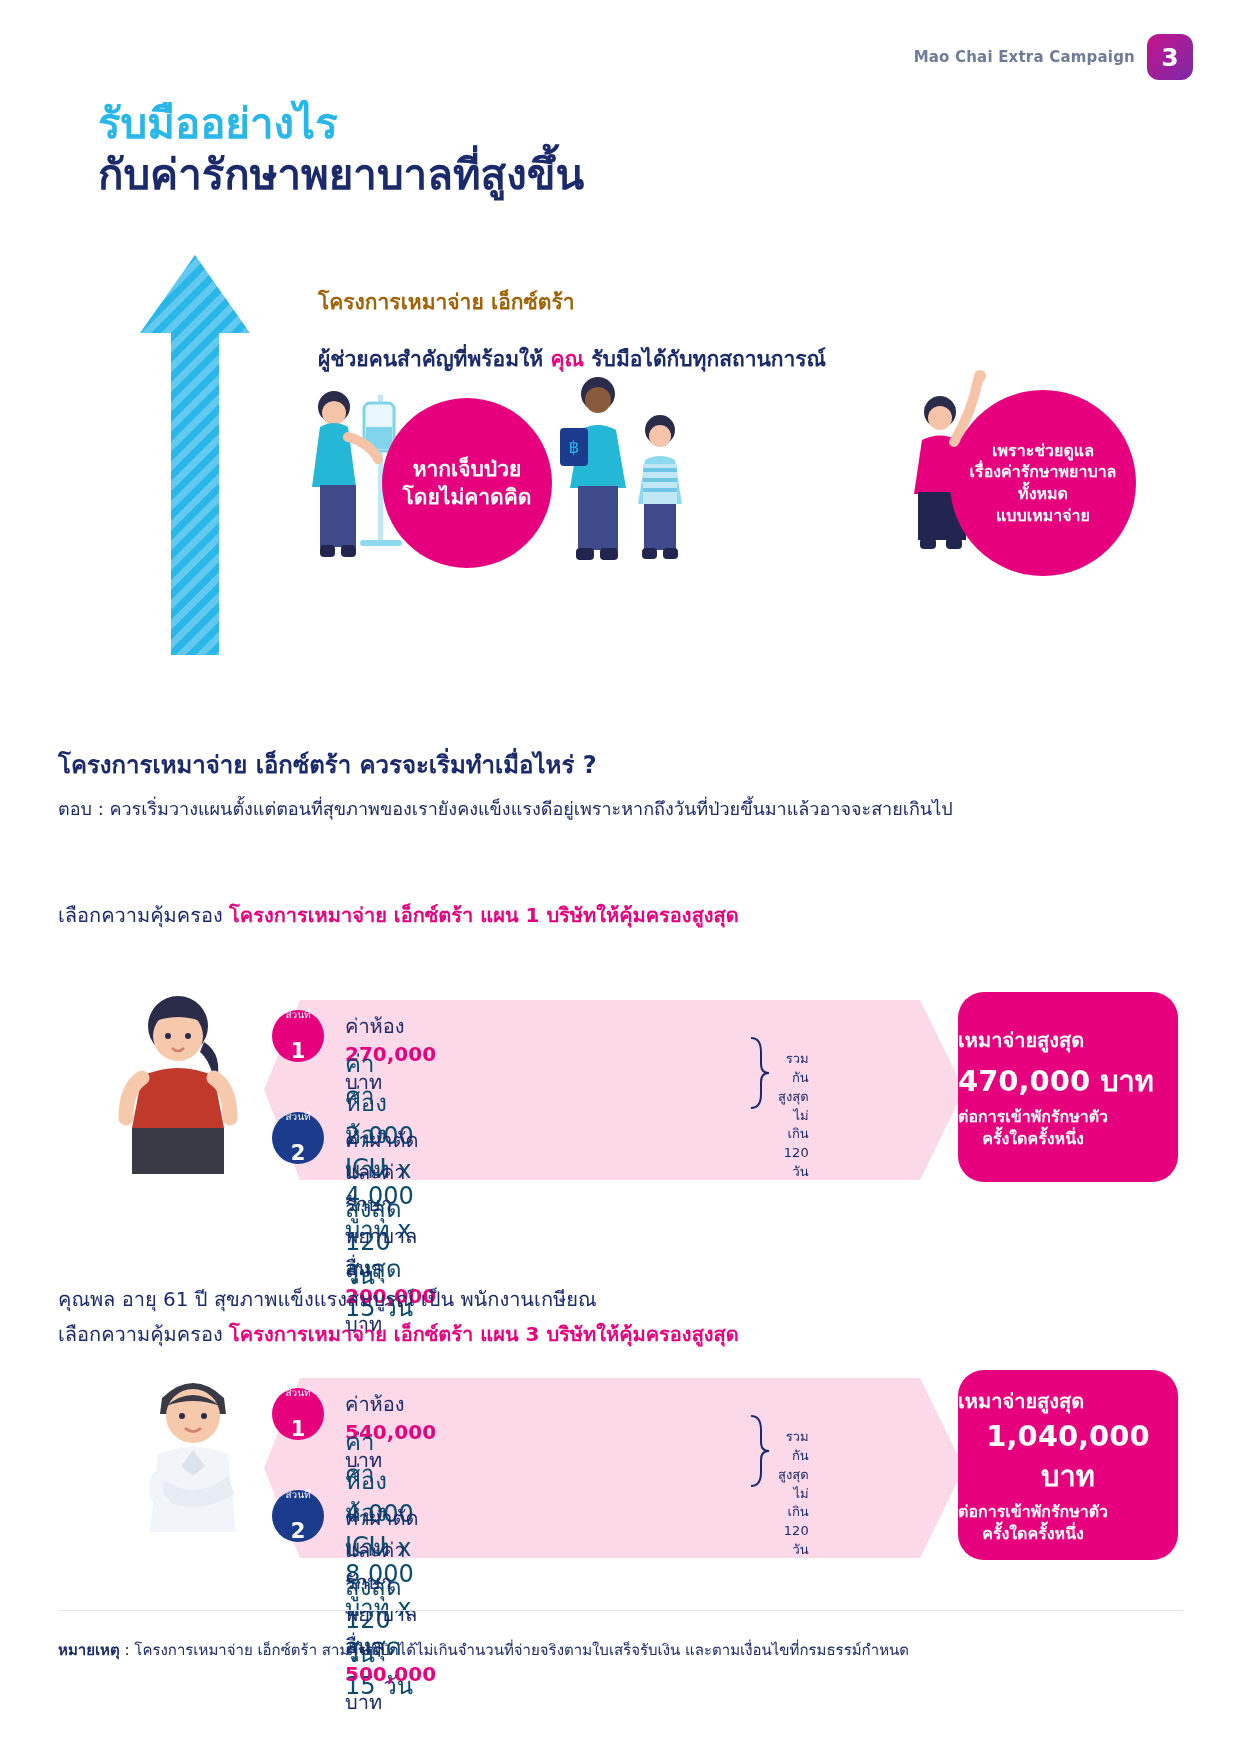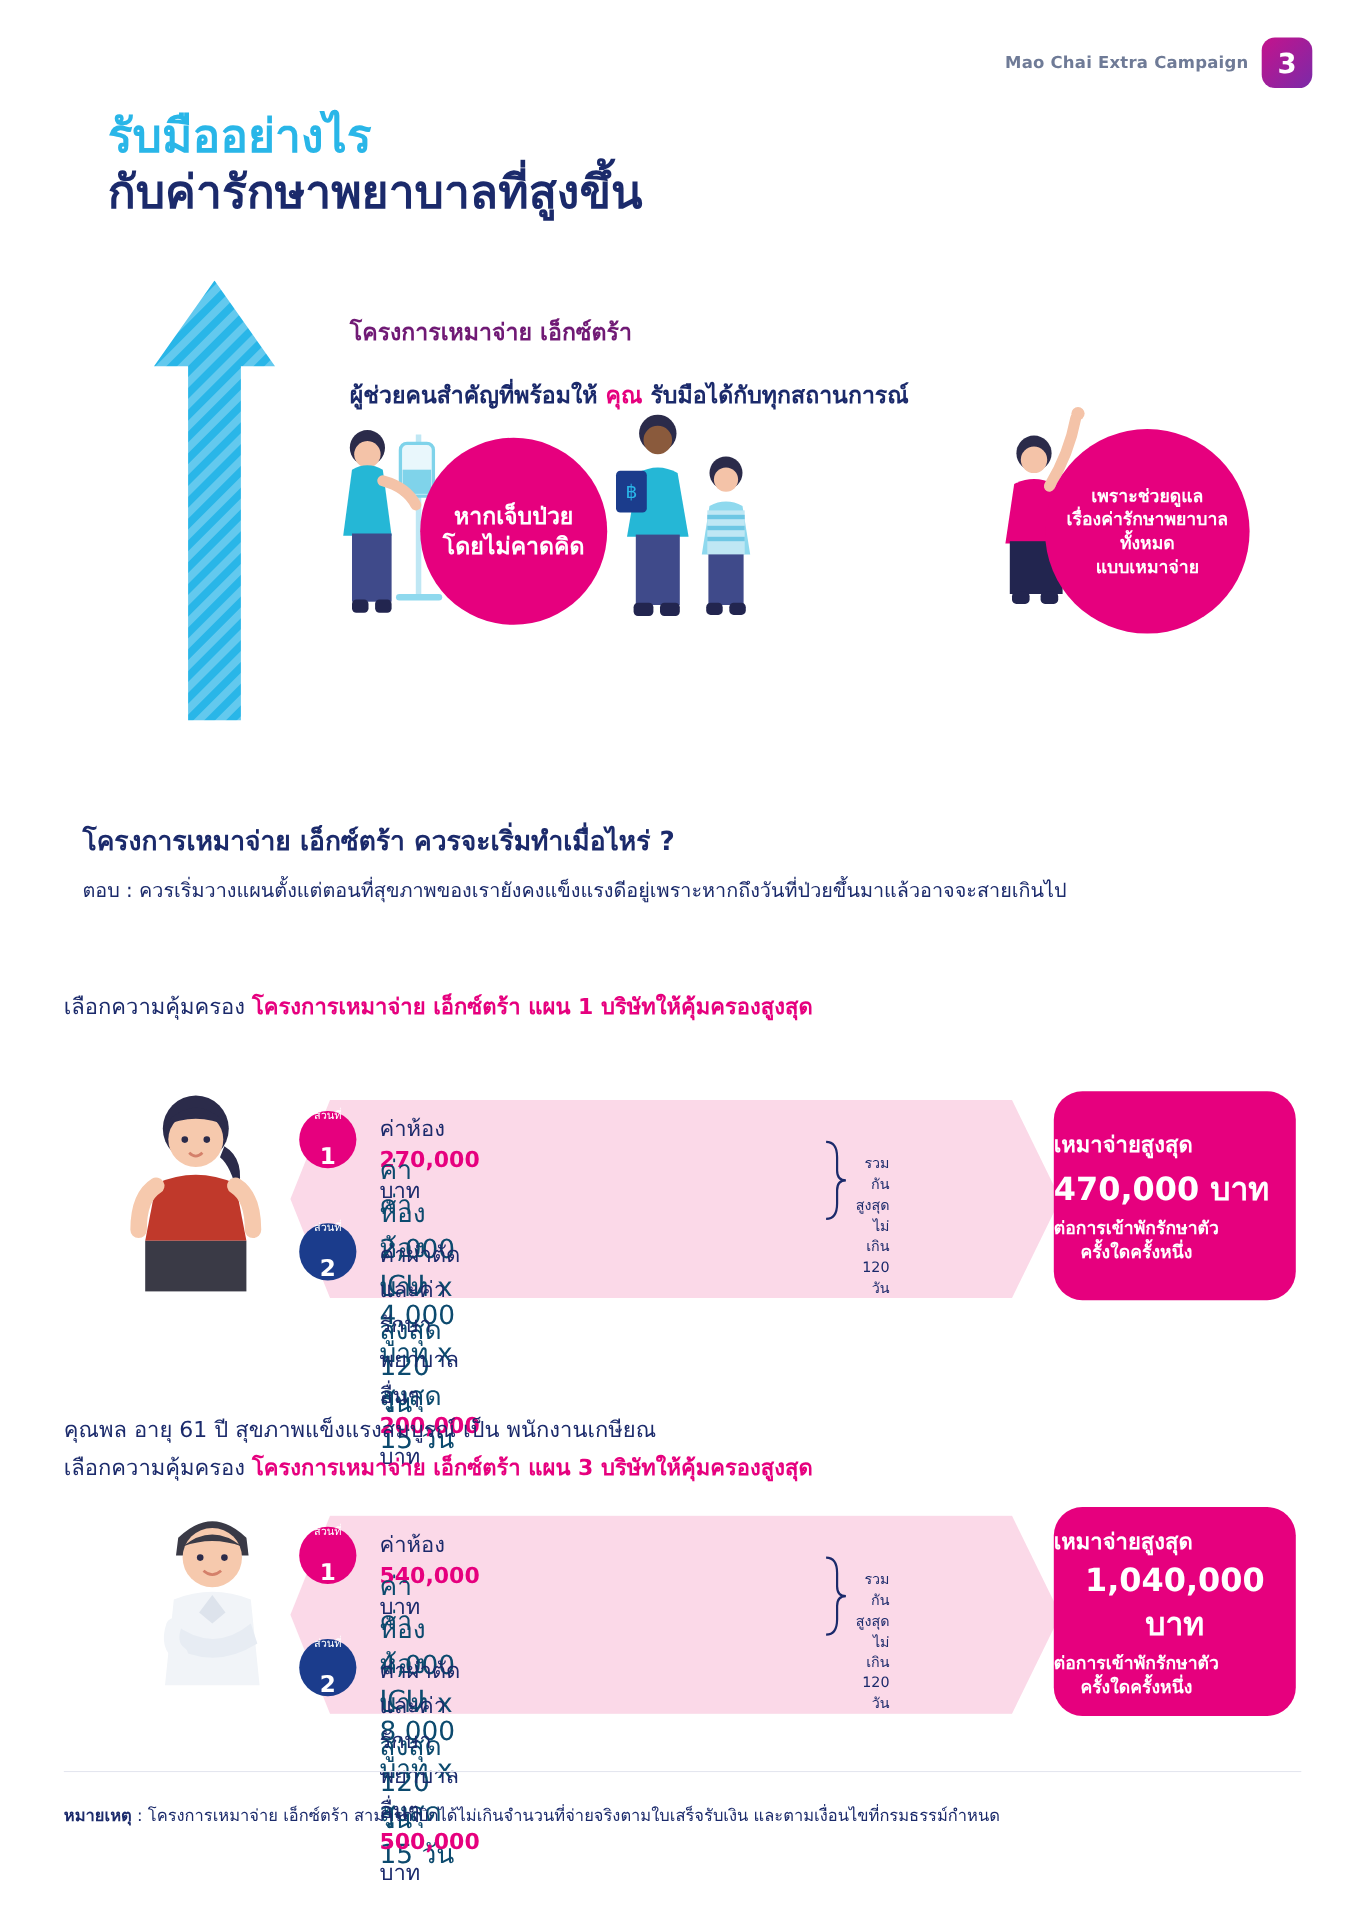--- a/index.html
+++ b/index.html
@@ -27,42 +27,42 @@
     display: flex; align-items: center; justify-content: center;
   }
 
   
   .title-block { position: absolute; top: 100px; left: 98px; }
   .title-1 { font-size: 42px; font-weight: bold; color: #29b6e8; line-height: 1.15; }
   .title-2 { font-size: 42px; font-weight: bold; color: #1b2a6b; line-height: 1.2; margin-top: 2px; }
 
   
   .intro { position: absolute; top: 285px; left: 318px; }
-  .intro-l1 { font-size: 21px; font-weight: bold; color: #701a75; }
+  .intro-l1 { font-size: 21px; font-weight: bold; color: #a16207; }
   .intro-l2 { font-size: 21px; font-weight: bold; color: #1b2a6b; margin-top: 24px; }
   .accent-pink { color: #e6007e; }
 
   
   .arrow { position: absolute; left: 140px; top: 255px; width: 110px; height: 400px; }
 
   
   .circle {
     position: absolute; border-radius: 50%;
     background: #e6007e; color: #fff;
     display: flex; align-items: center; justify-content: center;
     text-align: center; font-weight: bold; line-height: 1.35;
   }
   .c1 { left: 382px; top: 398px; width: 170px; height: 170px; font-size: 21px; }
   .c2 { left: 702px; top: 398px; width: 170px; height: 170px; font-size: 21px; }
   .c3 { left: 950px; top: 390px; width: 186px; height: 186px; font-size: 16px; }
 
   .people { position: absolute; }
 
   
-  .qa { position: absolute; left: 75px; top: 745px; width: 1130px; }
+  .qa { position: absolute; left: 58px; top: 745px; width: 1130px; }
   .q { font-size: 24px; font-weight: bold; color: #1b2a6b; }
   .a { font-size: 18px; color: #1b2a6b; margin-top: 10px; }
 
   .section-title { position: absolute; left: 58px; top: 858px; font-size: 25px; font-weight: bold; color: #1b2a6b; }
 
   .person-lines { position: absolute; left: 58px; font-size: 20px; color: #1b2a6b; line-height: 1.75; }
   .pl1 { top: 898px; }
   .pl2 { top: 1282px; }
   .bold { font-weight: bold; }
   .pinkbold { font-weight: bold; color: #e6007e; }

